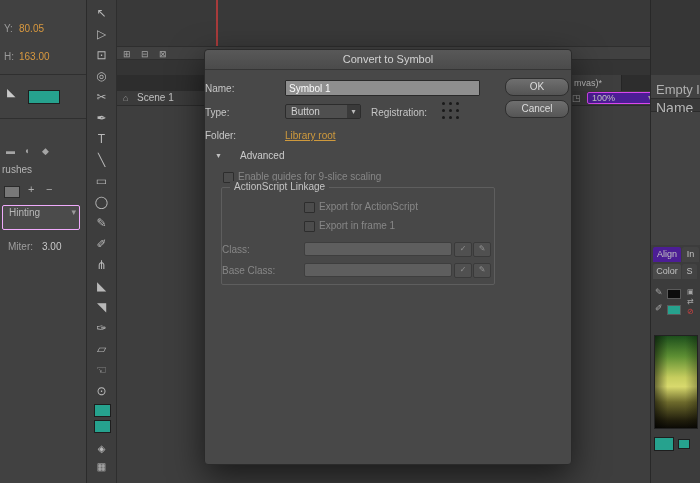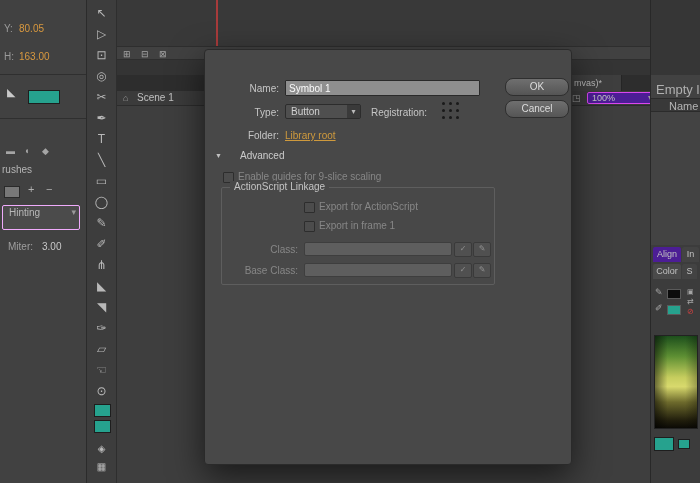--- a/index.html
+++ b/index.html
@@ -2,21 +2,21 @@
 <html style="--accent_orange: #d9993f; --link_gold: #cf9a3d; --teal: #26a28e; --playhead_red: #a83b3b;"><head>
 <meta charset="utf-8">
 <style>
   html,body{margin:0;padding:0;background:#222;}
   #screen{position:relative;width:700px;height:483px;background:#3a3a3a;
     font-family:"Liberation Sans",sans-serif;overflow:hidden;color:#c6c6c6;
     -webkit-font-smoothing:antialiased;}
   .abs{position:absolute;}
   .nw{white-space:nowrap;overflow:hidden;}
   .lbl{font-size:10px;color:#c6c6c6;white-space:nowrap;}
-  .lblr{text-align:right;}
+  .lblr{text-align:left;}
   .dis{color:#878787;}
   .val{color:var(--accent_orange,#d9993f);font-size:10px;white-space:nowrap;}
   .tool{position:absolute;left:0;width:29px;text-align:center;font-size:12px;line-height:18px;color:#b9b9b9;cursor:default;}
   .chip{position:absolute;border:1px solid #1e1e1e;background:var(--teal,#26a28e);}
   .cb{position:absolute;width:9px;height:9px;background:#4c4c4c;border:1px solid #2d2d2d;border-radius:1px;}
   .inpdis{position:absolute;background:#5e5e5e;border:1px solid #3e3e3e;border-radius:2px;height:12px;}
   .sqbtn{position:absolute;width:16px;height:13px;background:#505050;border:1px solid #3a3a3a;border-radius:2px;
     color:#8f8f8f;font-size:8px;line-height:12px;text-align:center;}
   .pushbtn{position:absolute;width:62px;height:16px;background:linear-gradient(#6f6f6f,#555);border:1px solid #2f2f2f;
     border-radius:8px;color:#dcdcdc;font-size:10px;line-height:15px;text-align:center;cursor:default;}
@@ -122,21 +122,21 @@
       <span class="abs" style="right:2px;top:0;font-size:8px;color:#9a9a9a;">▾</span>
     </div>
   </div>
 
   <div class="abs" style="left:117px;top:106px;width:533px;height:377px;background:#3e3e3e;"></div>
 
   <div class="abs" id="library" style="left:650px;top:0;width:50px;height:245px;background:#424242;border-left:1px solid #282828;box-sizing:border-box;">
     <div class="abs" style="left:0;top:0;right:0;height:75px;background:#363636;"></div>
     <span class="abs nw" style="left:5px;top:82px;font-size:13px;color:#b0b0b0;max-width:44px;">Empty libra</span>
     <div class="abs" style="left:0;top:98px;right:0;height:14px;background:#393939;border-top:1px solid #2b2b2b;border-bottom:1px solid #2b2b2b;box-sizing:border-box;">
-      <span class="abs" style="left:18px;top:1px;font-size:11px;color:#b5b5b5;">Name</span>
+      <span class="abs" style="left:5px;top:1px;font-size:14px;color:#b5b5b5;">Name</span>
     </div>
     <div class="abs" style="left:0;top:112px;right:0;bottom:0;background:#434343;"></div>
   </div>
 
   <div class="abs" id="right-panels" style="left:650px;top:245px;width:50px;height:238px;background:#3c3c3c;border-left:1px solid #282828;box-sizing:border-box;">
     <div class="ptab" style="left:2px;top:2px;width:28px;background:#4c1d95;">Align</div>
     <div class="ptab" style="left:31px;top:2px;width:17px;background:#434343;">In</div>
     <div class="ptab" style="left:2px;top:19px;width:28px;background:#4a4a4a;">Color</div>
     <div class="ptab" style="left:31px;top:19px;width:15px;background:#434343;">S</div>
     <span class="mini" style="left:4px;top:42px;">✎</span>
@@ -145,20 +145,23 @@
     <div class="chip" style="left:16px;top:60px;width:12px;height:8px;border-color:#5a5a5a;"></div>
     <span class="mini" style="left:36px;top:42px;font-size:7px;">▣</span>
     <span class="mini" style="left:36px;top:52px;font-size:8px;">⇄</span>
     <span class="mini" style="left:36px;top:62px;font-size:8px;color:#d04040;">⊘</span>
     <div class="abs" id="grad" style="left:3px;top:90px;width:44px;height:94px;border:1px solid #222;box-sizing:border-box;"></div>
     <div class="chip" style="left:3px;top:192px;width:18px;height:12px;"></div>
     <div class="chip" style="left:27px;top:194px;width:10px;height:8px;"></div>
   </div>
 
   <div id="dialog">
+    <div id="dlg-titlebar">
+      <span>Convert to Symbol</span>
+    </div>
 
     <span class="abs lbl lblr" style="left:0;top:33px;width:74px;">Name:</span>
     <input id="name-input" value="Symbol 1" style="">
     <div class="pushbtn" style="left:300px;top:28px;">OK</div>
     <div class="pushbtn" style="left:300px;top:50px;">Cancel</div>
 
     <span class="abs lbl lblr" style="left:0;top:57px;width:74px;">Type:</span>
     <div class="abs" style="left:80px;top:54px;width:76px;height:15px;background:#4f4f4f;border:1px solid #2c2c2c;border-radius:2px;box-sizing:border-box;">
       <span class="abs" style="left:5px;top:1px;font-size:10px;color:#d0d0d0;">Button</span>
       <span class="abs" style="right:0;top:0;width:13px;height:13px;background:#3a3a3a;text-align:center;font-size:8px;line-height:13px;color:#bbb;">▾</span>

